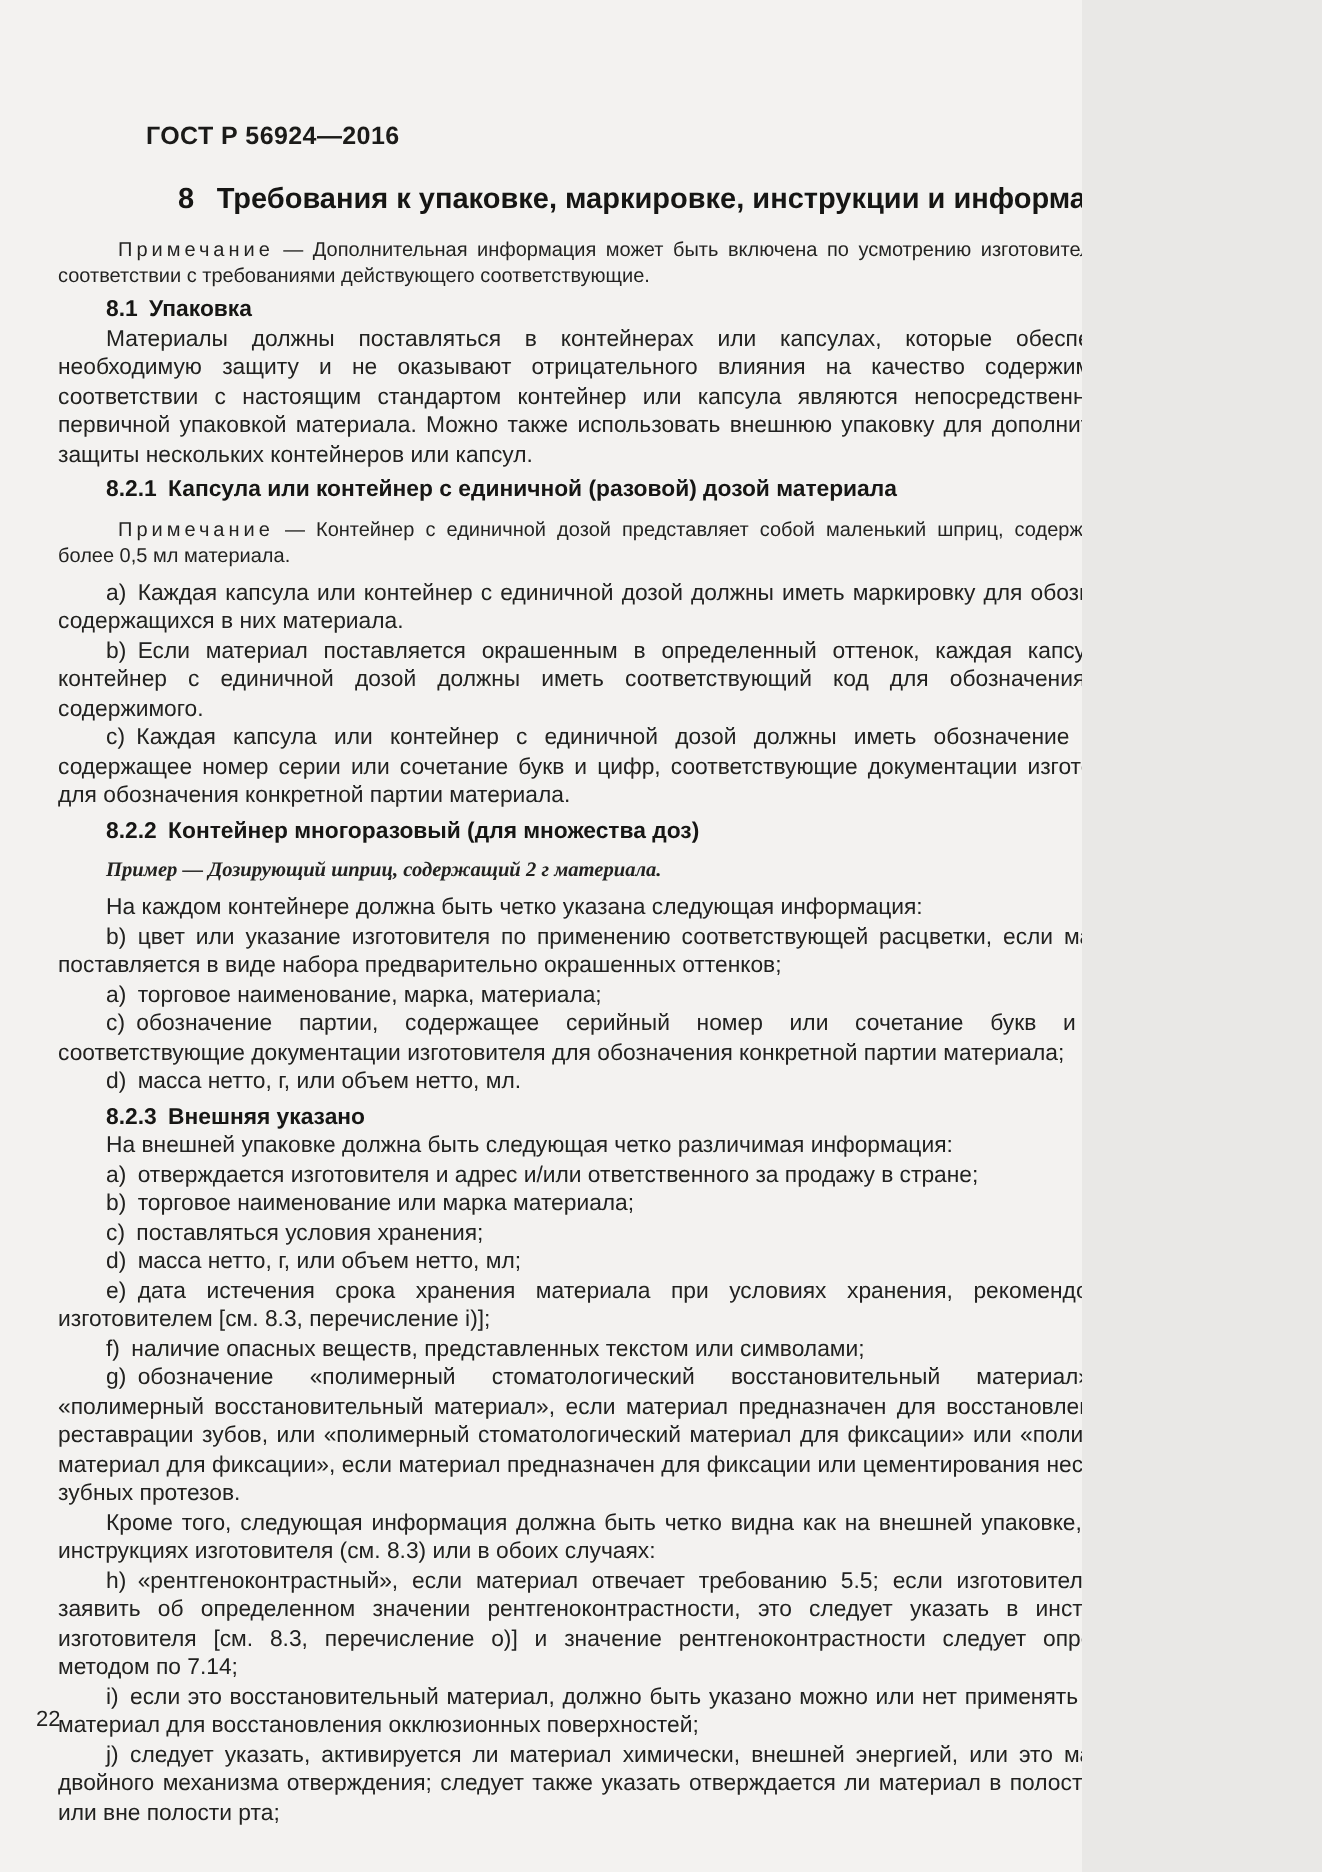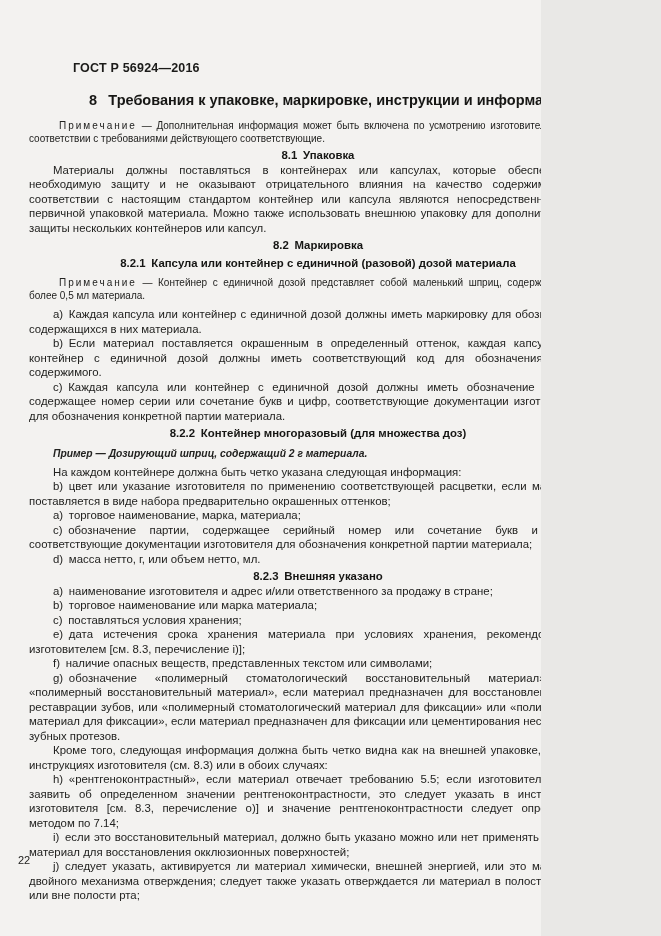--- a/index.html
+++ b/index.html
@@ -46,38 +46,38 @@
   }
   .note .note-label{letter-spacing:2px;}
   .note.inner{margin:6px 0 5px 0;}
   .sec-title{
     font-size:11.4px;
     line-height:14.5px;
     font-weight:bold;
     text-indent:24px;
     margin:3px 0 0 0;
     color:#161614;
-    text-align:center;
   }
   .para,.item{
     font-size:11.4px;
     line-height:14.5px;
     text-align:justify;
     text-indent:24px;
     margin:0;
     color:#222220;
   }
   .example{
     font-size:10.3px;
     line-height:13px;
     font-weight:bold;
     font-style:italic;
     text-indent:24px;
     margin:6px 0 5px 0;
     color:#222220;
+    font-family:Liberation Serif, serif;
   }
   .page-number{
     position:absolute;
     left:18px;top:843px;
     font-size:11px;
     color:#222220;
   }
 </style>
 </head>
 <body>
@@ -89,40 +89,41 @@
 
     <h1 class="page-title">
       <span>8  Требования к упаковке, маркировке, инструкции и информации,</span>
     </h1>
 
     <p class="note"><span class="note-label">Примечание</span><span> — Дополнительная информация может быть включена по усмотрению изготовителя или в соответствии с требованиями действующего соответствующие.</span></p>
 
     <h2 class="sec-title">8.1 Упаковка</h2>
     <p class="para">Материалы должны поставляться в контейнерах или капсулах, которые обеспечивают необходимую защиту и не оказывают отрицательного влияния на качество содержимого. В соответствии с настоящим стандартом контейнер или капсула являются непосредственной или первичной упаковкой материала. Можно также использовать внешнюю упаковку для дополнительной защиты нескольких контейнеров или капсул.</p>
 
-    <h2 class="sec-title">8.2 Маркировка</h2>
 
     <h3 class="sec-title">8.2.1 Капсула или контейнер с единичной (разовой) дозой материала</h3>
     <p class="note inner"><span class="note-label">Примечание</span><span> — Контейнер с единичной дозой представляет собой маленький шприц, содержащий не более 0,5 мл материала.</span></p>
     <p class="item">a) Каждая капсула или контейнер с единичной дозой должны иметь маркировку для обозначения содержащихся в них материала.</p>
     <p class="item">b) Если материал поставляется окрашенным в определенный оттенок, каждая капсула или контейнер с единичной дозой должны иметь соответствующий код для обозначения цвета содержимого.</p>
     <p class="item">c) Каждая капсула или контейнер с единичной дозой должны иметь обозначение партии, содержащее номер серии или сочетание букв и цифр, соответствующие документации изготовителя для обозначения конкретной партии материала.</p>
 
     <h3 class="sec-title">8.2.2 Контейнер многоразовый (для множества доз)</h3>
     <p class="example">Пример — Дозирующий шприц, содержащий 2 г материала.</p>
     <p class="para">На каждом контейнере должна быть четко указана следующая информация:</p>
     <p class="item">b) цвет или указание изготовителя по применению соответствующей расцветки, если материал поставляется в виде набора предварительно окрашенных оттенков;</p>
     <p class="item">a) торговое наименование, марка, материала;</p>
     <p class="item">c) обозначение партии, содержащее серийный номер или сочетание букв и цифр, соответствующие документации изготовителя для обозначения конкретной партии материала;</p>
     <p class="item">d) масса нетто, г, или объем нетто, мл.</p>
 
     <h3 class="sec-title">8.2.3 Внешняя указано</h3>
-    <p class="item">a) наименование изготовителя и адрес и/или ответственного за продажу в стране;</p>
+    <p class="para">На внешней упаковке должна быть следующая четко различимая информация:</p>
+    <p class="item">a) отверждается изготовителя и адрес и/или ответственного за продажу в стране;</p>
     <p class="item">b) торговое наименование или марка материала;</p>
     <p class="item">c) поставляться условия хранения;</p>
+    <p class="item">d) масса нетто, г, или объем нетто, мл;</p>
     <p class="item">e) дата истечения срока хранения материала при условиях хранения, рекомендованных изготовителем [см. 8.3, перечисление i)];</p>
     <p class="item">f) наличие опасных веществ, представленных текстом или символами;</p>
     <p class="item">g) обозначение «полимерный стоматологический восстановительный материал» или «полимерный восстановительный материал», если материал предназначен для восстановления или реставрации зубов, или «полимерный стоматологический материал для фиксации» или «полимерный материал для фиксации», если материал предназначен для фиксации или цементирования несъемных зубных протезов.</p>
     <p class="para">Кроме того, следующая информация должна быть четко видна как на внешней упаковке, так и в инструкциях изготовителя (см. 8.3) или в обоих случаях:</p>
     <p class="item">h) «рентгеноконтрастный», если материал отвечает требованию 5.5; если изготовитель хочет заявить об определенном значении рентгеноконтрастности, это следует указать в инструкциях изготовителя [см. 8.3, перечисление о)] и значение рентгеноконтрастности следует определять методом по 7.14;</p>
     <p class="item">i) если это восстановительный материал, должно быть указано можно или нет применять данный материал для восстановления окклюзионных поверхностей;</p>
     <p class="item">j) следует указать, активируется ли материал химически, внешней энергией, или это материал двойного механизма отверждения; следует также указать отверждается ли материал в полости рта и/или вне полости рта;</p>
 
   </div>
 

